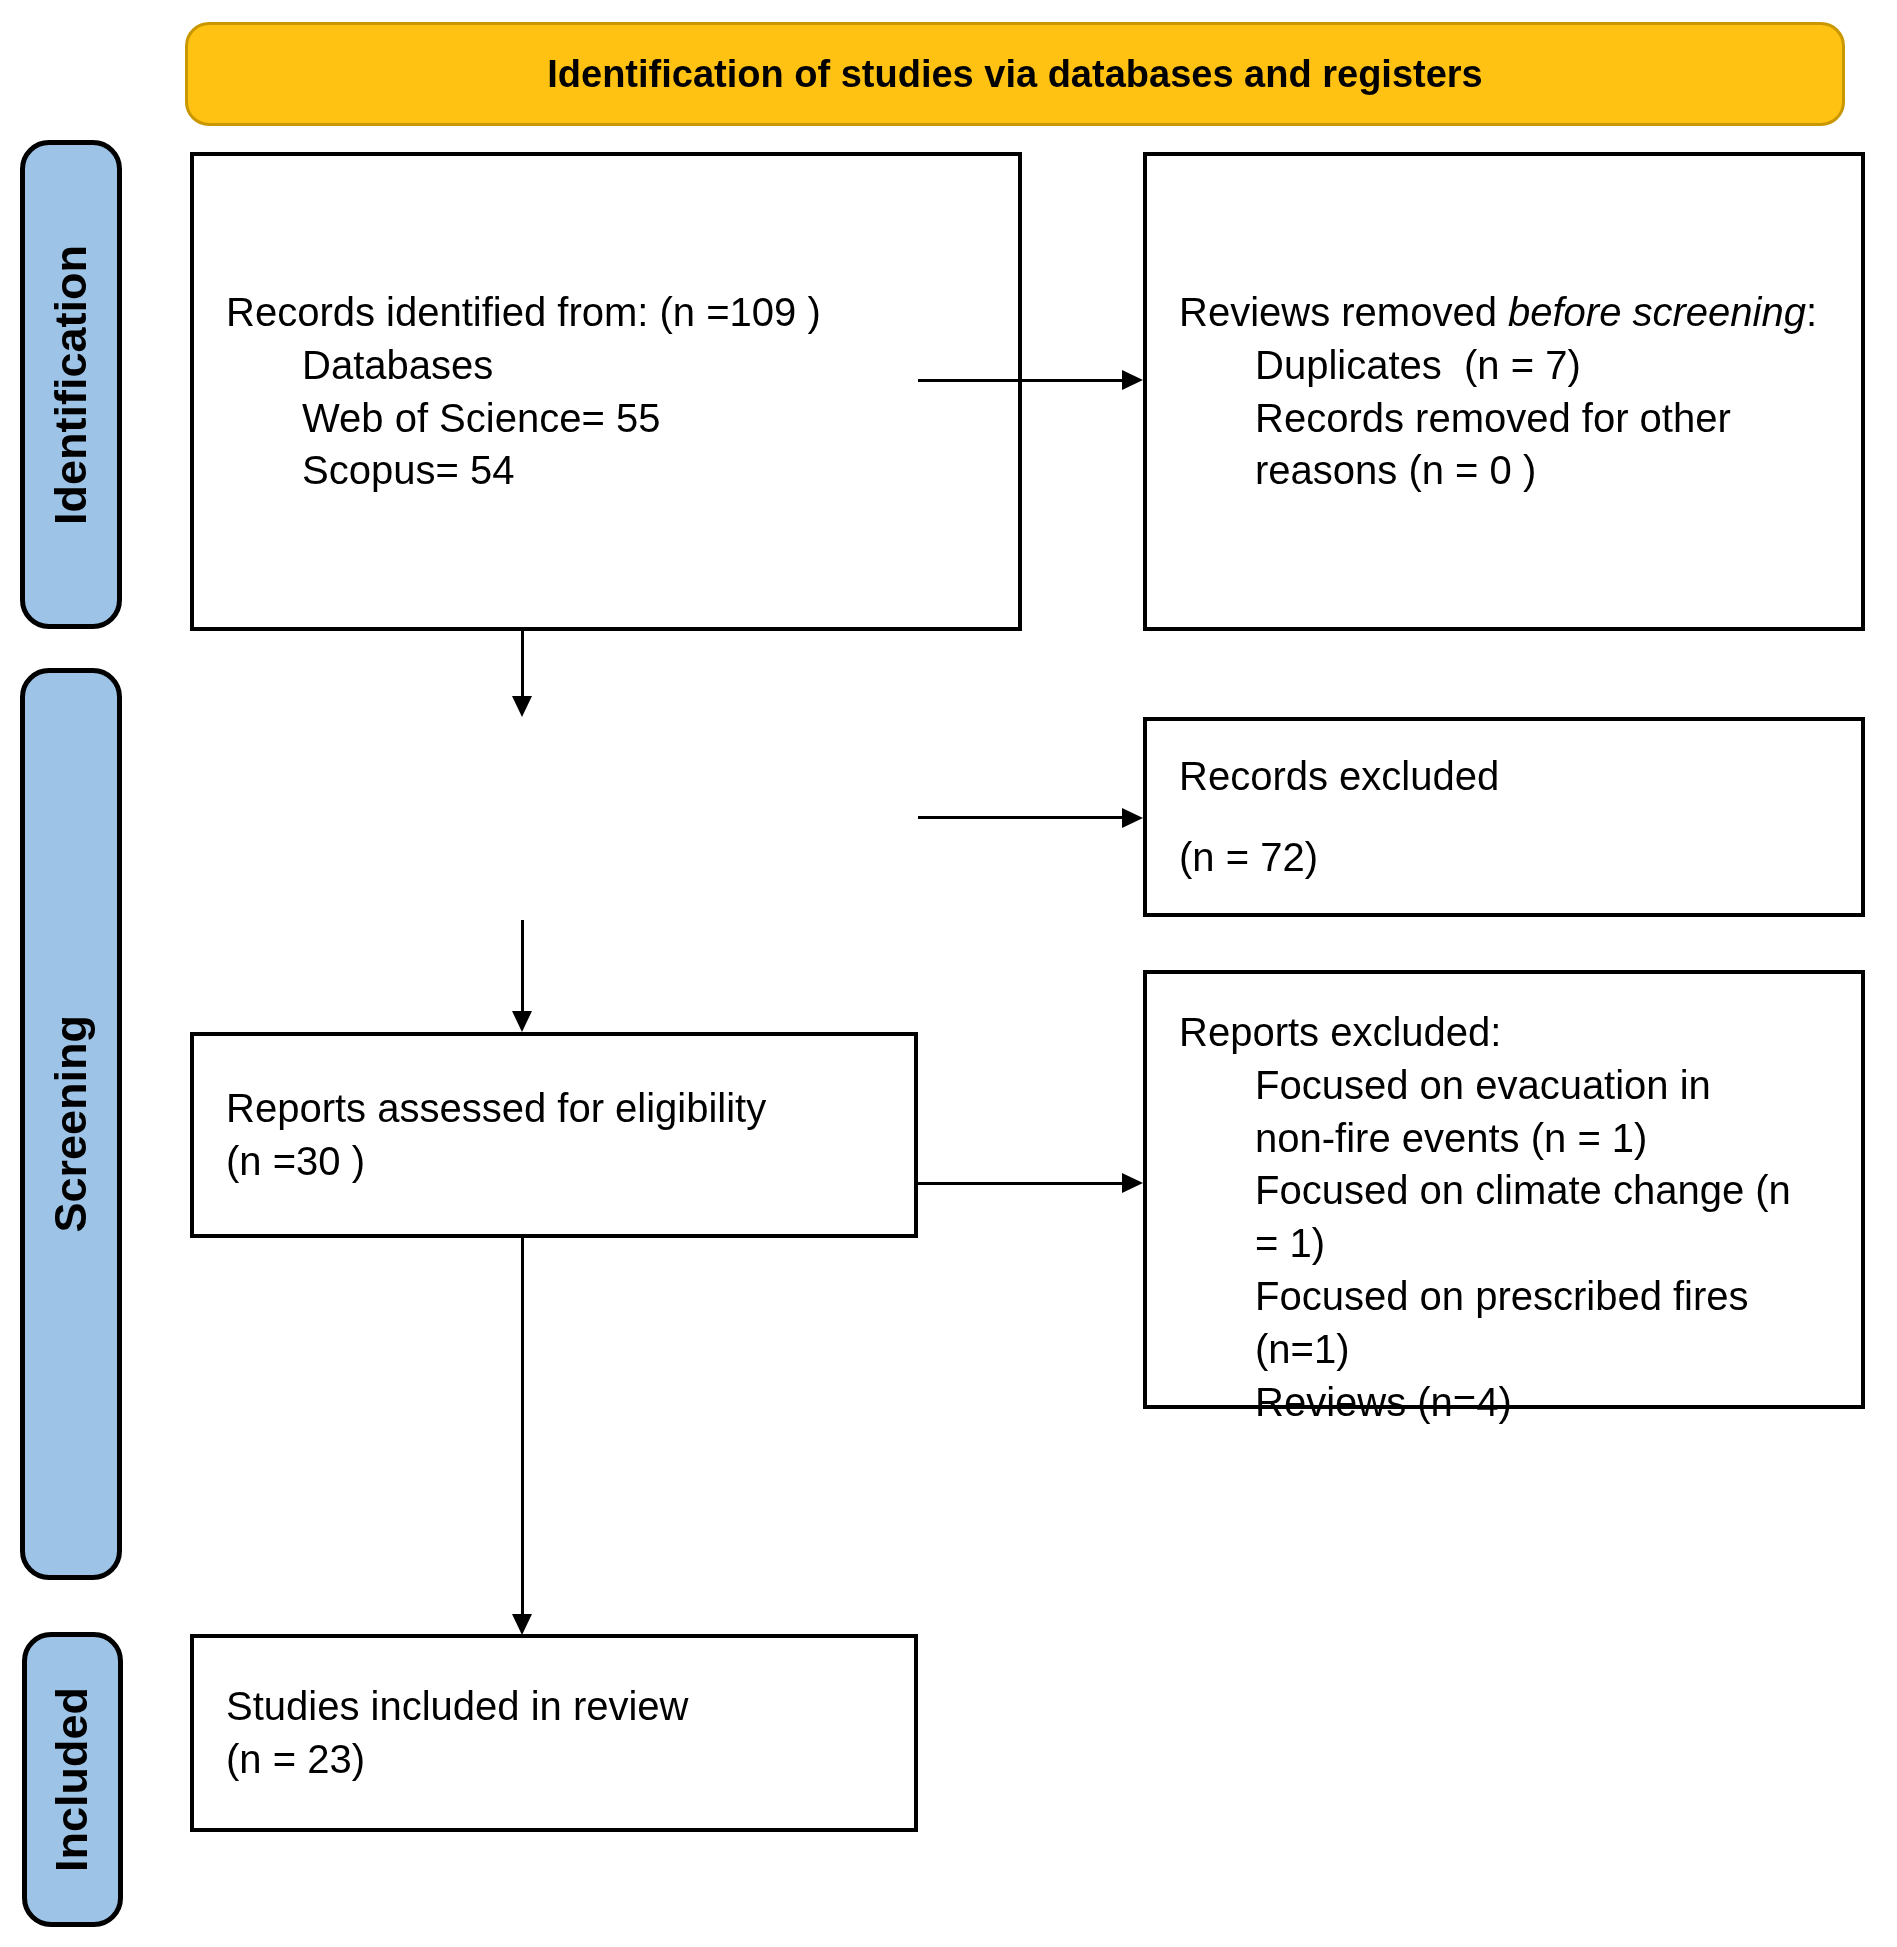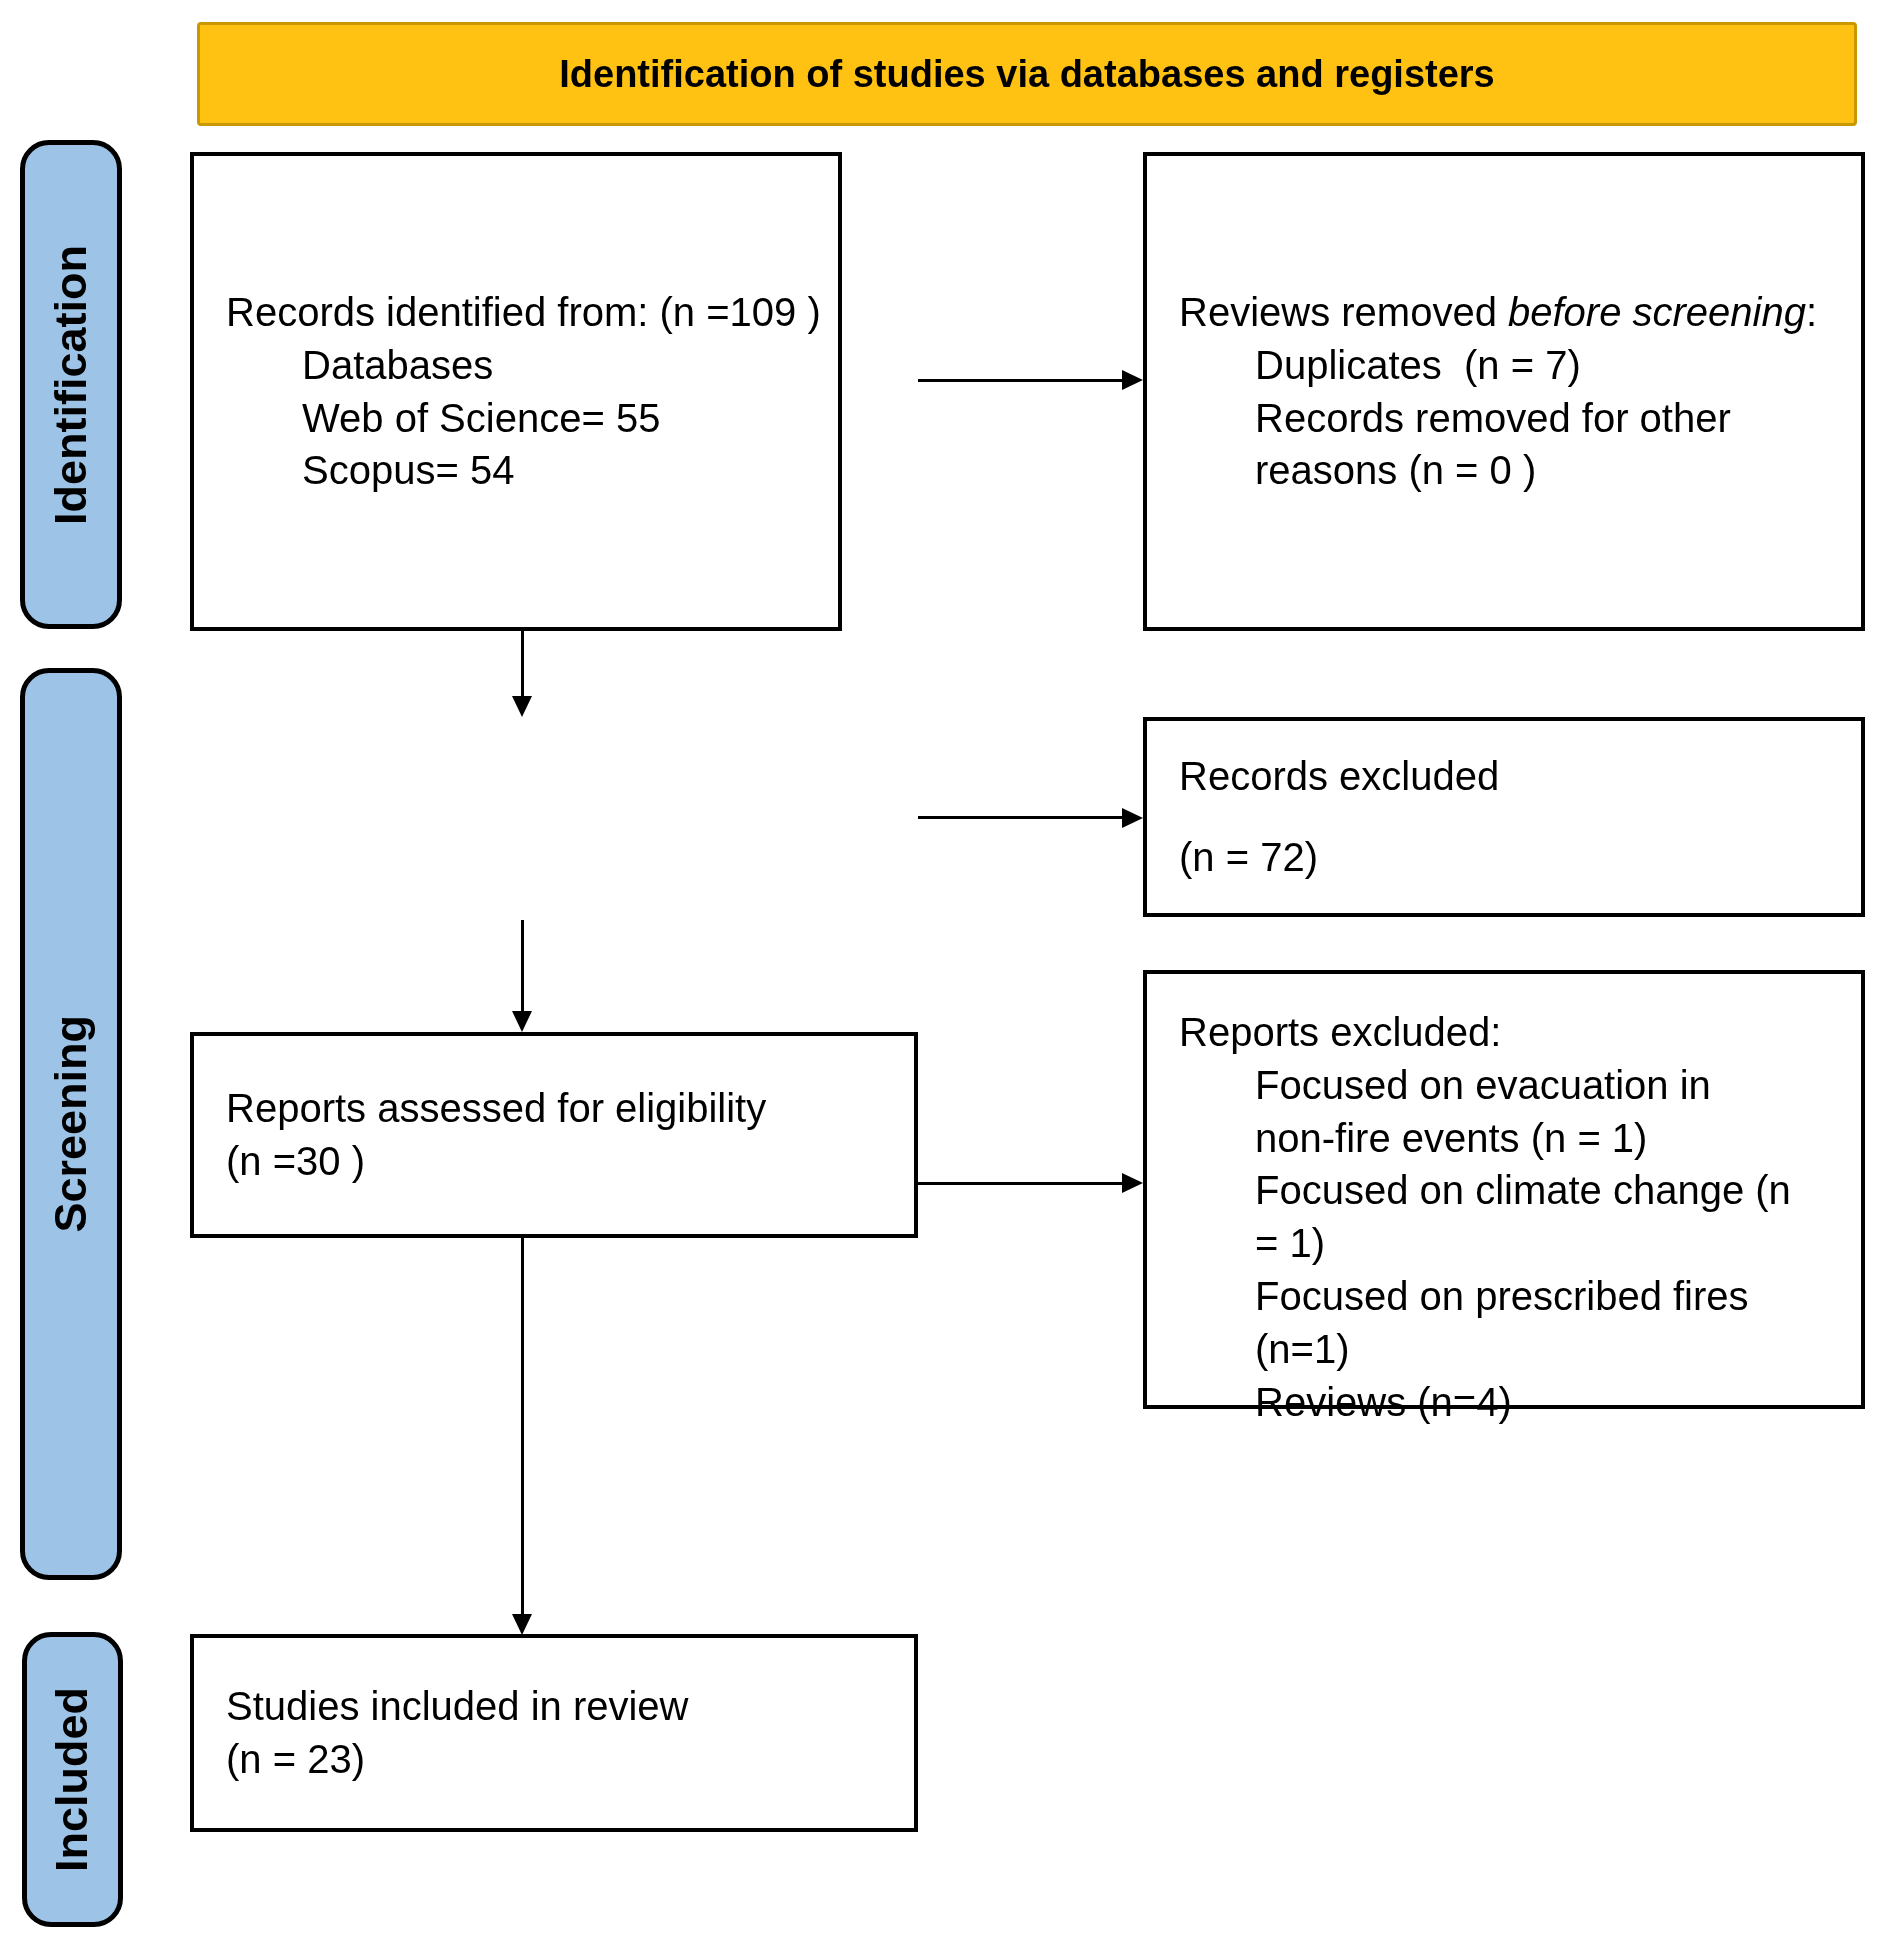--- a/index.html
+++ b/index.html
@@ -4,22 +4,22 @@
 <style>
   html, body { margin:0; padding:0; background:#ffffff; }
   #canvas {
     position:relative; width:1897px; height:1947px;
     background:#ffffff; color:#000;
     font-family:"Liberation Sans", sans-serif;
     overflow:hidden;
   }
   
   .banner {
-    position:absolute; left:197px; top:22.3px; width:1660px; height:104px;
-    background:#FFC112; border:3.2px solid #C99700; border-radius:4px;
+    position:absolute; left:185px; top:22.3px; width:1660px; height:104px;
+    background:#FFC112; border:3.2px solid #C99700; border-radius:24px;
     box-sizing:border-box;
     display:flex; align-items:center; justify-content:center;
     font-weight:bold; font-size:38px; letter-spacing:0px;
   }
   
   .stage {
     position:absolute; background:#9DC3E6; border:5.6px solid #000;
     border-radius:29px; box-sizing:border-box;
     display:flex; align-items:center; justify-content:center;
   }
@@ -30,21 +30,21 @@
   #stage-identification { left:20px;  top:140px;  width:102px; height:489px; }
   #stage-screening      { left:20px;  top:668px;  width:102px; height:912px; }
   #stage-included       { left:21.5px;  top:1632px; width:101px; height:295px; }
   
   .fbox {
     position:absolute; background:#fff; border:4.8px solid #000;
     box-sizing:border-box; font-size:40px; line-height:1.32;
     display:flex; flex-direction:column; justify-content:center;
     padding:16px 19px 16px 32px;
   }
-  #box-identified       { left:190px;  top:152px;  width:652px; height:479px; }
+  #box-identified       { left:190px;  top:152px;  width:832px; height:479px; }
   #box-removed          { left:1143px; top:152px;  width:722px; height:479px; }
   #box-screened         { left:190px;  top:717px;  width:728px; height:204px; }
   #box-excluded         { left:1143px; top:717px;  width:722px; height:200px;gap:28px; }
   #box-assessed         { left:190px;  top:1032px; width:728px; height:206px; }
   #box-reports-excluded { left:1143px; top:970px; width:722px; height:439px;
                           justify-content:flex-start; padding-top:32px; }
   #box-included         { left:190px;  top:1634px; width:728px; height:198px; }
   .nowrap { white-space:nowrap; }
   .indent { margin-left:76px; white-space:pre-wrap; }
   #box-removed .indent          { max-width:515px; }

